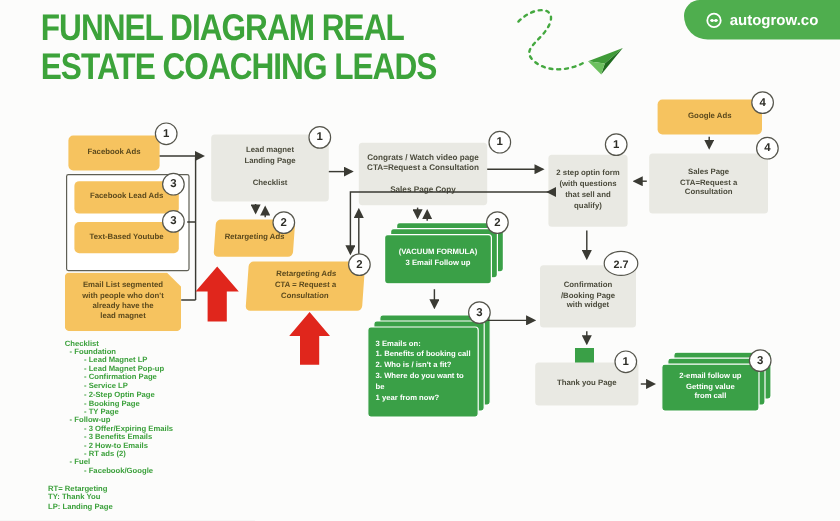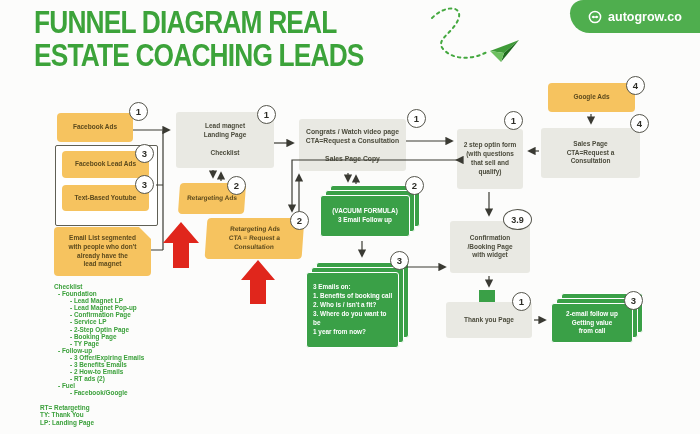--- a/index.html
+++ b/index.html
@@ -123,21 +123,21 @@
 
   <div class="node gray" style="left:457px;top:129px;width:66px;height:60px;"><span>2 step optin form
 (with questions
 that sell and
 qualify)</span></div>
   <div class="badge" style="left:504px;top:111px;">1</div>
 
   <div class="node gray" style="left:450px;top:221px;width:80px;height:52px;"><span>Confirmation
 /Booking Page
 with widget</span></div>
-  <div class="badge wide" style="left:503px;top:209px;">3.9</div>
+  <div class="badge wide" style="left:503px;top:209px;">2.7</div>
 
   <div class="bookmark" style="left:479px;top:290px;width:16px;height:21px;"></div>
   <div class="node gray" style="left:446px;top:302px;width:86px;height:36px;"><span>Thank you Page</span></div>
   <div class="badge" style="left:512px;top:292px;">1</div>
 
   <div class="node orange" style="left:548px;top:83px;width:87px;height:29px;"><span>Google Ads</span></div>
   <div class="badge" style="left:626px;top:76px;">4</div>
 
   <div class="node gray" style="left:541px;top:128px;width:99px;height:50px;"><span>Sales Page
 CTA=Request a

